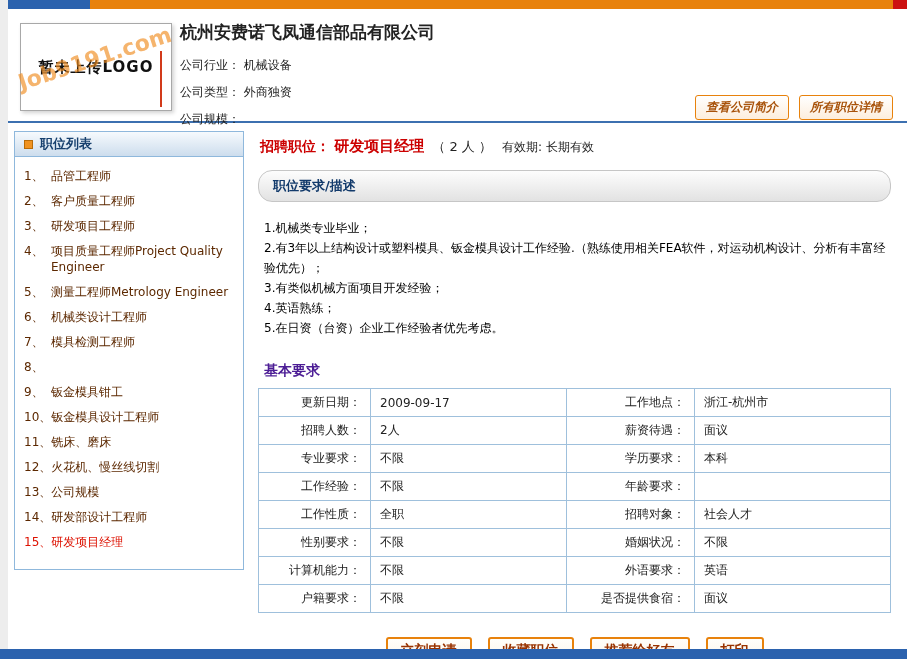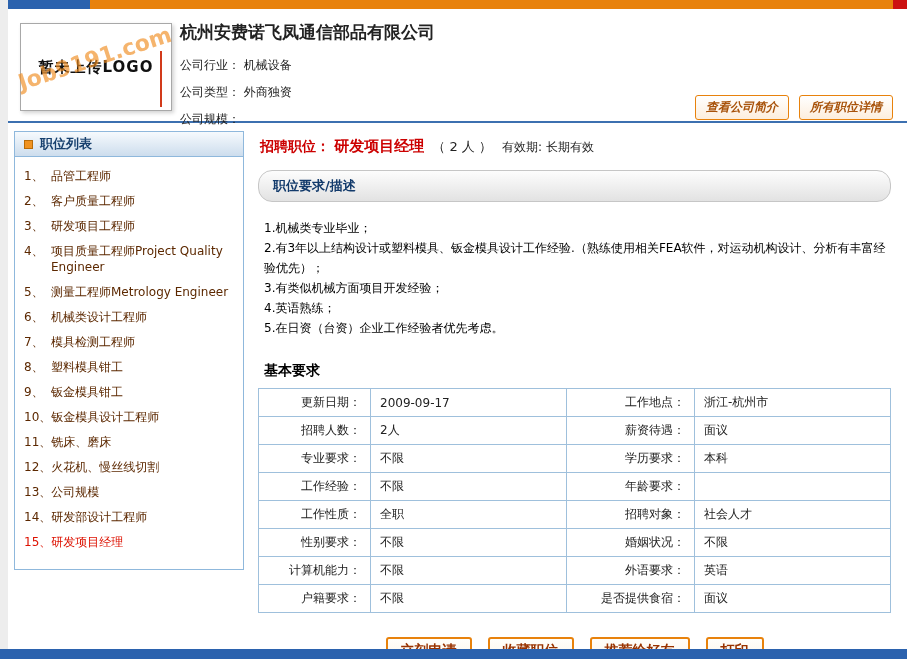--- a/index.html
+++ b/index.html
@@ -54,21 +54,21 @@
   .jl-label { color:#cc0000; font-weight:bold; font-size:14px; }
   .jl-title { color:#cc0000; font-weight:bold; font-size:15px; margin-right:4px; }
   .jl-count { font-size:13px; color:#222; margin-right:6px; }
   .jl-valid { font-size:12px; color:#222; }
 
   .section-bar { background:linear-gradient(#fdfdfd,#e2e2e2); border:1px solid #c6c6c6; border-radius:14px;
                  padding:6px 14px; font-size:13px; font-weight:bold; color:#123a6b; margin-bottom:16px; }
   .desc { padding-left:6px; }
   .desc p { font-size:12px; color:#000; line-height:20px; }
 
-  .basic-head { font-size:14px; font-weight:bold; color:#000000; margin:24px 0 8px 6px; }
+  .basic-head { font-size:14px; font-weight:bold; color:#4c1d95; margin:24px 0 8px 6px; }
   .req-table { width:100%; border-collapse:collapse; table-layout:fixed; }
   .req-table td { border:1px solid #9fc0dc; font-size:12px; color:#222; padding:5px 9px; height:16px; }
   .req-table td.lbl { text-align:right; }
 
   .actions { display:flex; justify-content:center; gap:16px; margin:24px 0 8px 0; }
   .btn-action { border:2px solid #e8820c; border-radius:3px; background:linear-gradient(#fffefb,#fbf3e6);
                 color:#993300; font-weight:bold; font-size:14px; padding:3px 13px;
                 font-family:inherit; cursor:pointer; }
 
   .footer { position:absolute; left:0; bottom:0; width:907px; height:10px; background:#2b62ae; }
@@ -145,21 +145,20 @@
           <li class="job-item">
             <span class="job-num">6、</span>
             <span class="job-label">机械类设计工程师</span>
           </li>
           <li class="job-item">
             <span class="job-num">7、</span>
             <span class="job-label">模具检测工程师</span>
           </li>
           <li class="job-item">
             <span class="job-num">8、</span>
-            <span class="job-label">塑料模具钳工</span>
           </li>
           <li class="job-item">
             <span class="job-num">9、</span>
             <span class="job-label">钣金模具钳工</span>
           </li>
           <li class="job-item">
             <span class="job-num">10、</span>
             <span class="job-label">钣金模具设计工程师</span>
           </li>
           <li class="job-item">

